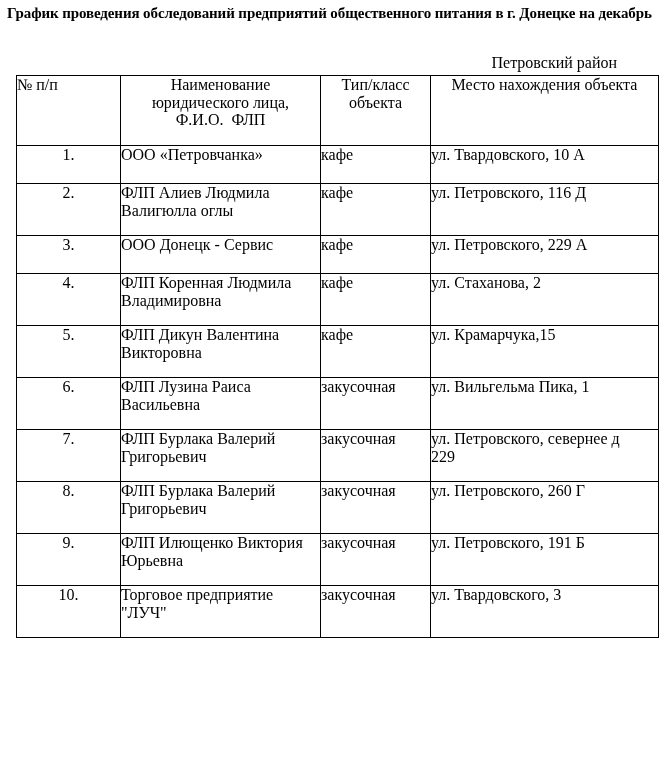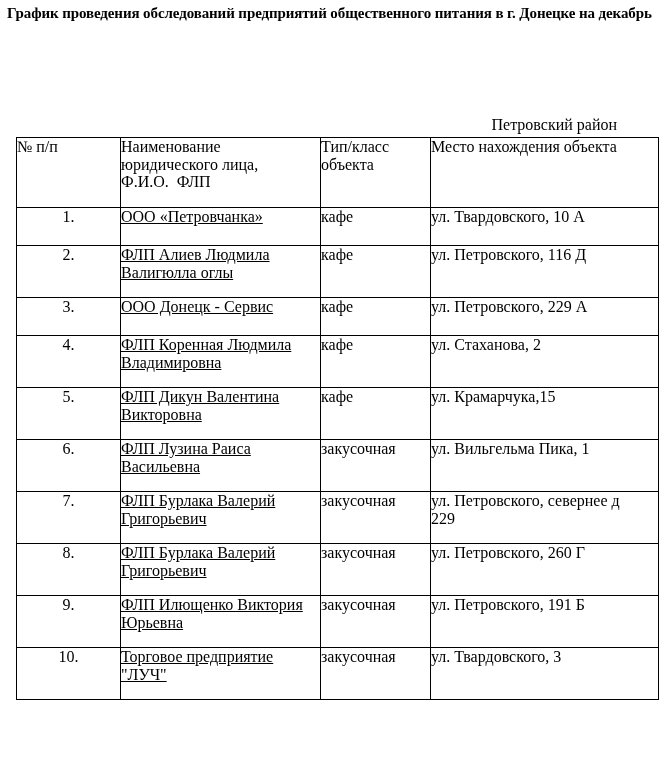--- a/index.html
+++ b/index.html
@@ -16,21 +16,21 @@
     position: relative;
   }
   .doc-title {
     margin: 5px 0 0 7px;
     font-size: 15px;
     font-weight: bold;
     white-space: nowrap;
     letter-spacing: -0.1px;
   }
   .district {
-    margin-top: 94px;
+    margin-top: 32px;
     padding-right: 54px;
     text-align: right;
     font-size: 16px;
     line-height: 18px;
     padding-left: 48px;
   }
   table.schedule {
     margin: 3px 0 0 16px;
     border-collapse: collapse;
     table-layout: fixed;
@@ -47,35 +47,34 @@
     overflow: hidden;
   }
   
   tr.head { height: 70px; }
   th.h-num {
     text-align: left;
     padding: 19px 2px 2px 6px;
     white-space: pre-line;
   }
   th.h-mid {
-    text-align: left;
+    text-align: center;
     padding: 19px 2px 2px 2px;
     white-space: pre-line;
   }
   
   tr.r2 { height: 38px; }
   tr.r3 { height: 52px; }
   td.c-num {
     text-align: center;
     padding-top: 2px;
   }
   td.c-name {
     padding: 19px 4px 2px 6px;
     white-space: pre-line;
-    text-decoration: underline;
   }
   td.c-type {
     padding: 19px 2px 2px 9px;
     white-space: pre-line;
   }
   td.c-place {
     padding: 19px 4px 2px 9px;
     white-space: pre-line;
   }
 </style>

